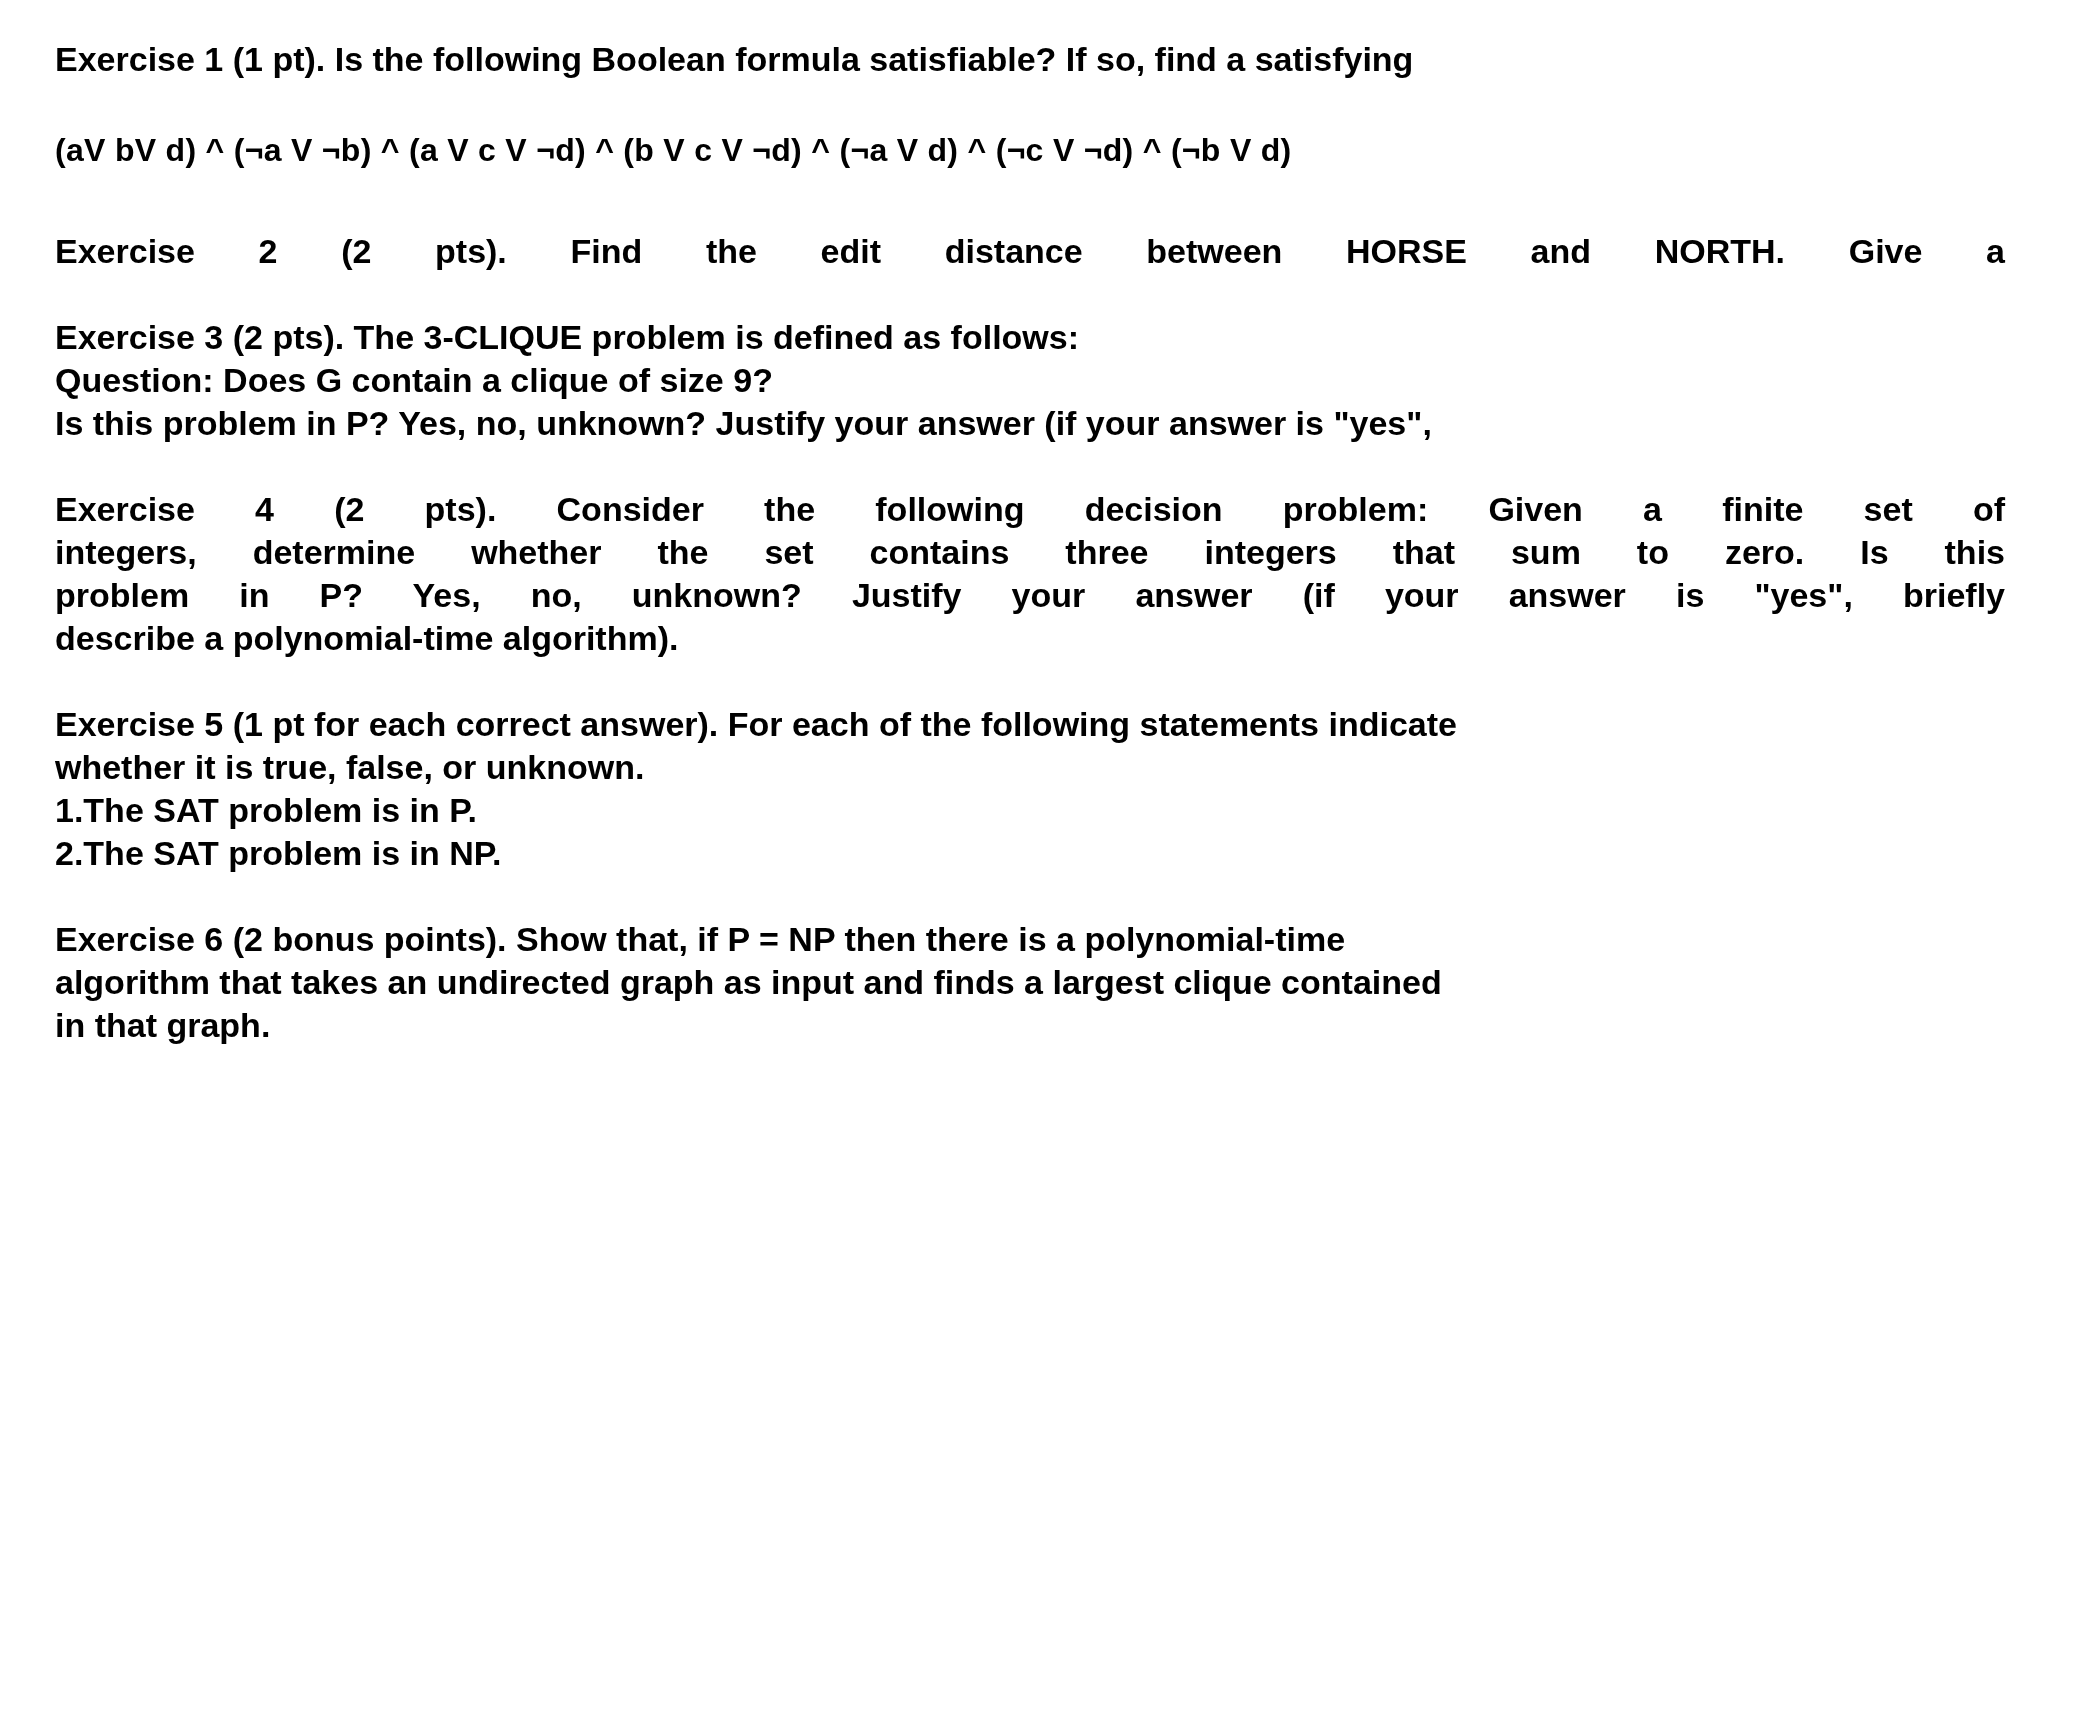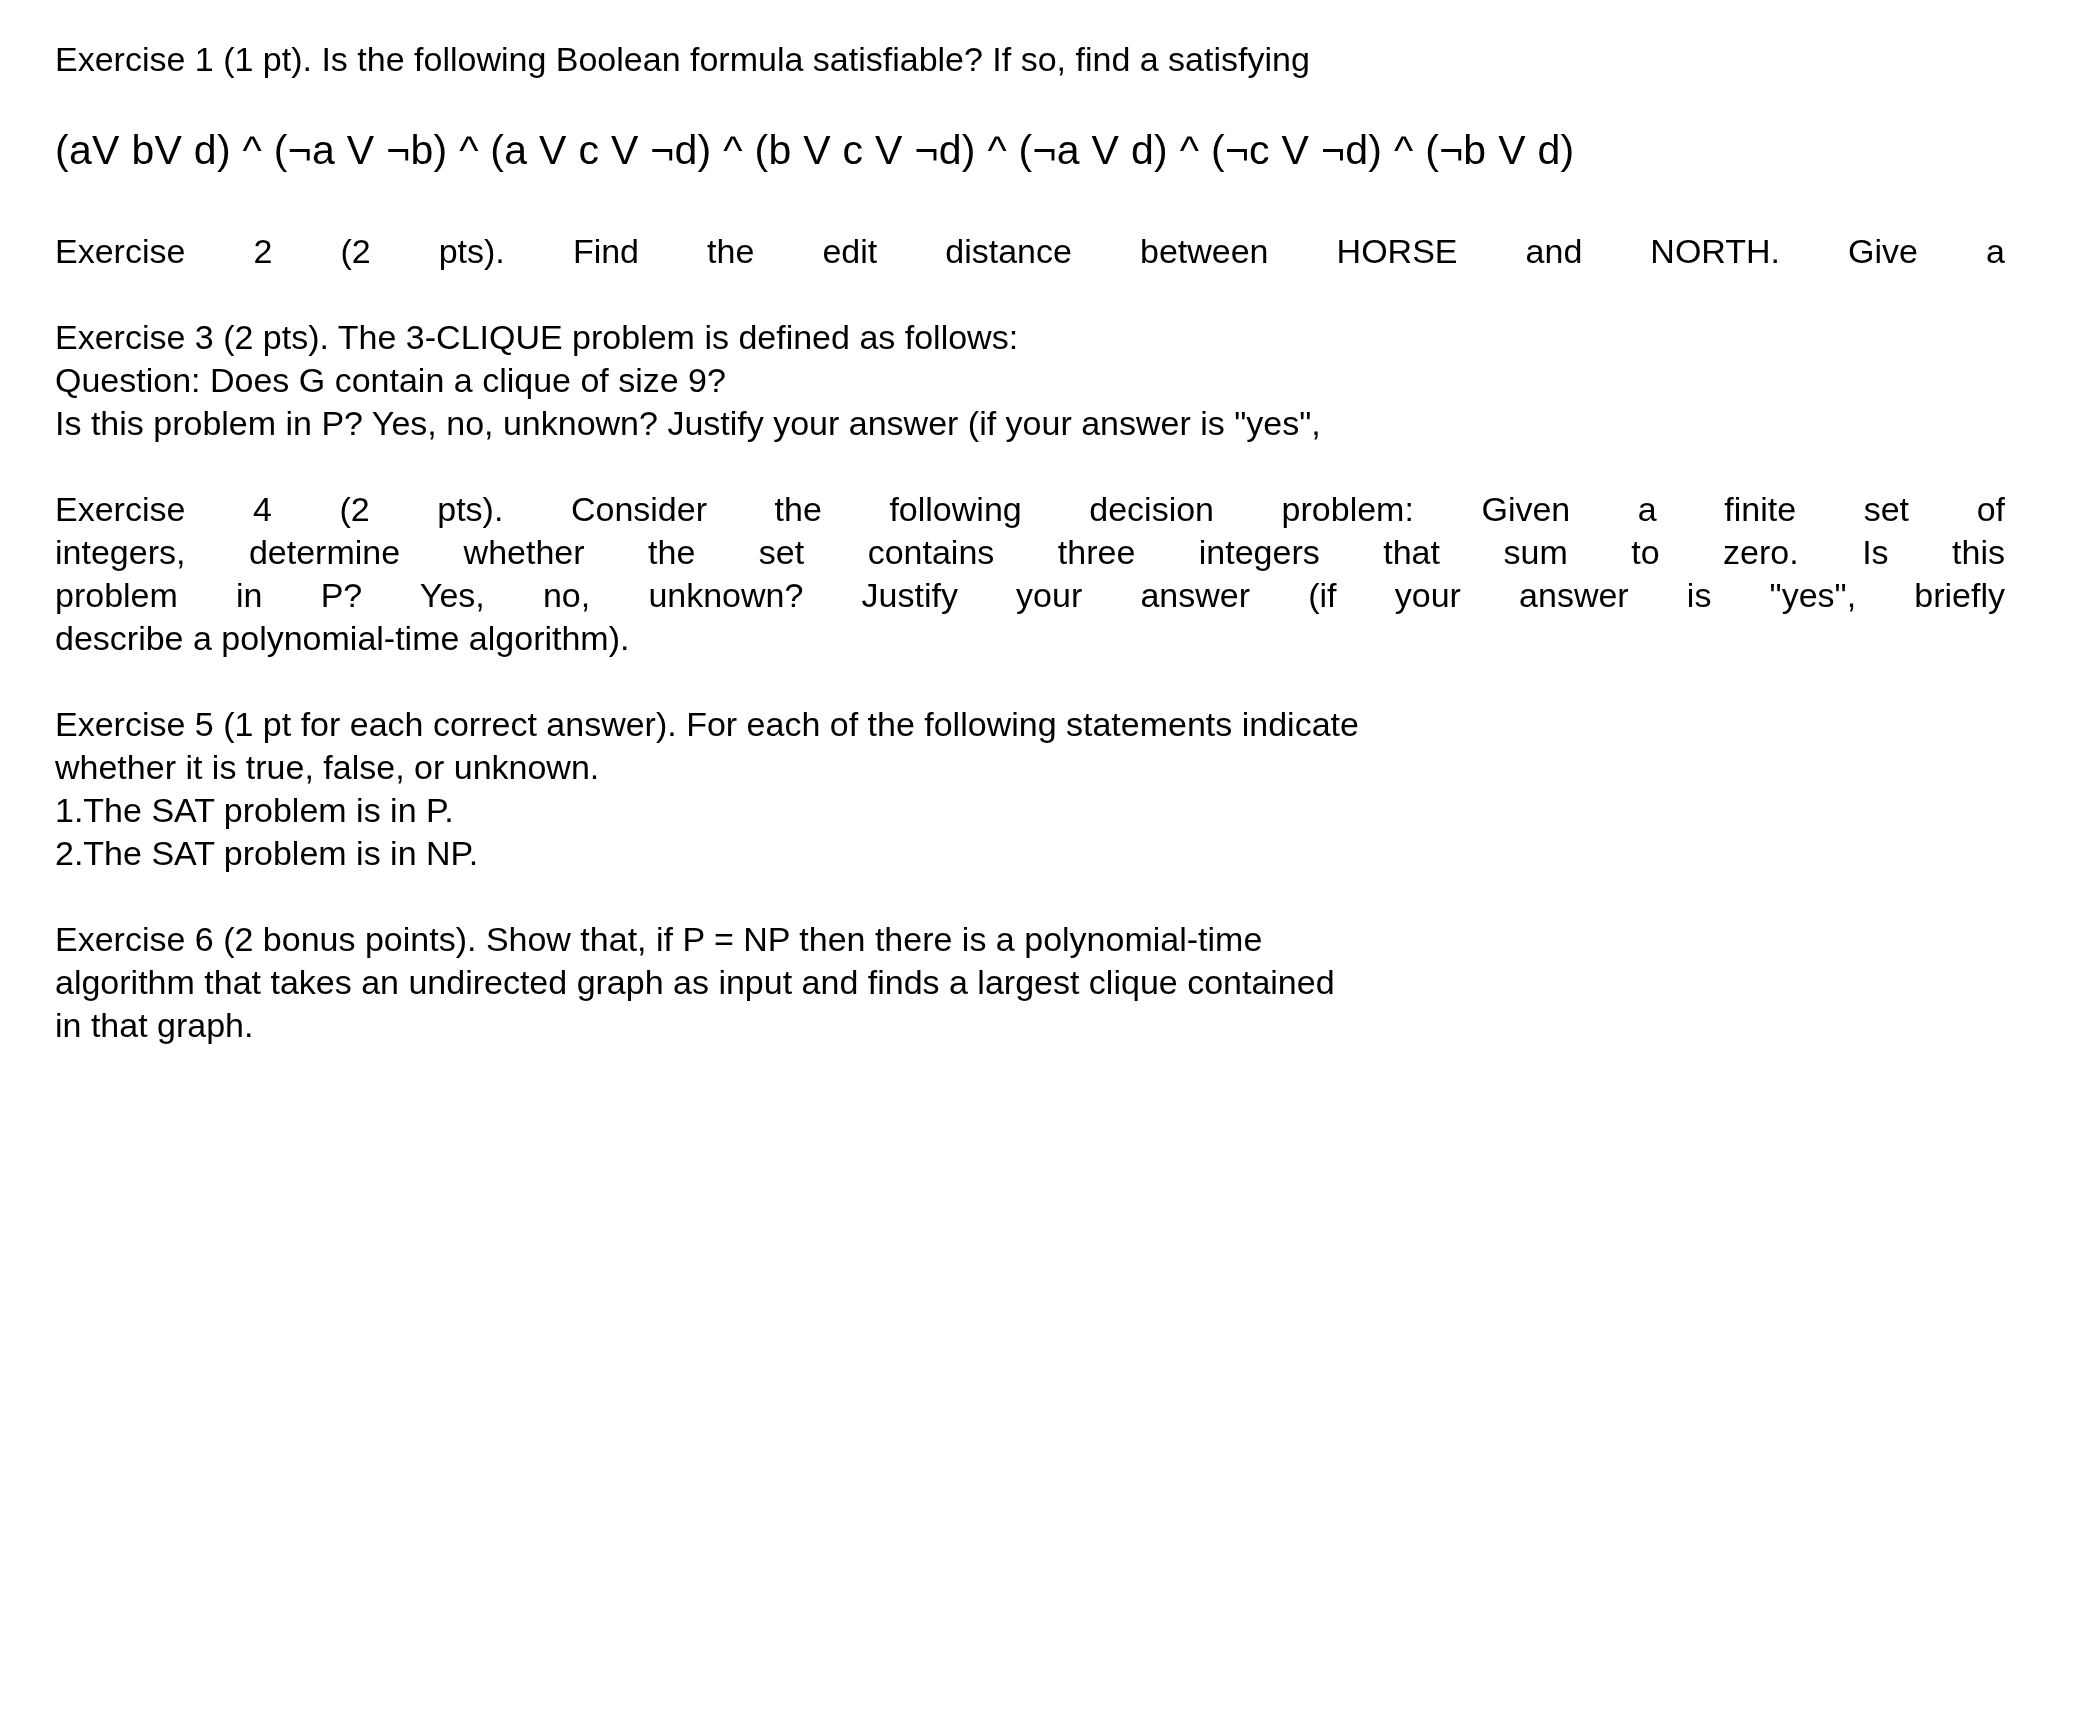--- a/index.html
+++ b/index.html
@@ -14,36 +14,37 @@
     font-family: "Liberation Sans", sans-serif;
     color: #000000;
   }
   .page {
     box-sizing: border-box;
     width: 2100px;
     min-height: 1718px;
     padding: 38px 95px 0 55px;
     font-size: 34px;
     line-height: 43px;
+    font-weight: bold;
   }
   .block {
     margin: 0 0 43px 0;
   }
   .line {
     display: block;
     text-align: left;
     white-space: normal;
   }
   
   .line.stretch {
     text-align: justify;
     text-align-last: justify;
   }
   .formula {
-    font-size: 41px;
+    font-size: 32px;
     line-height: 52px;
     margin: 6px 0 54px 0;
     letter-spacing: 0.3px;
   }
 </style>
 </head>
 <body>
 
 <div class="page">
 

